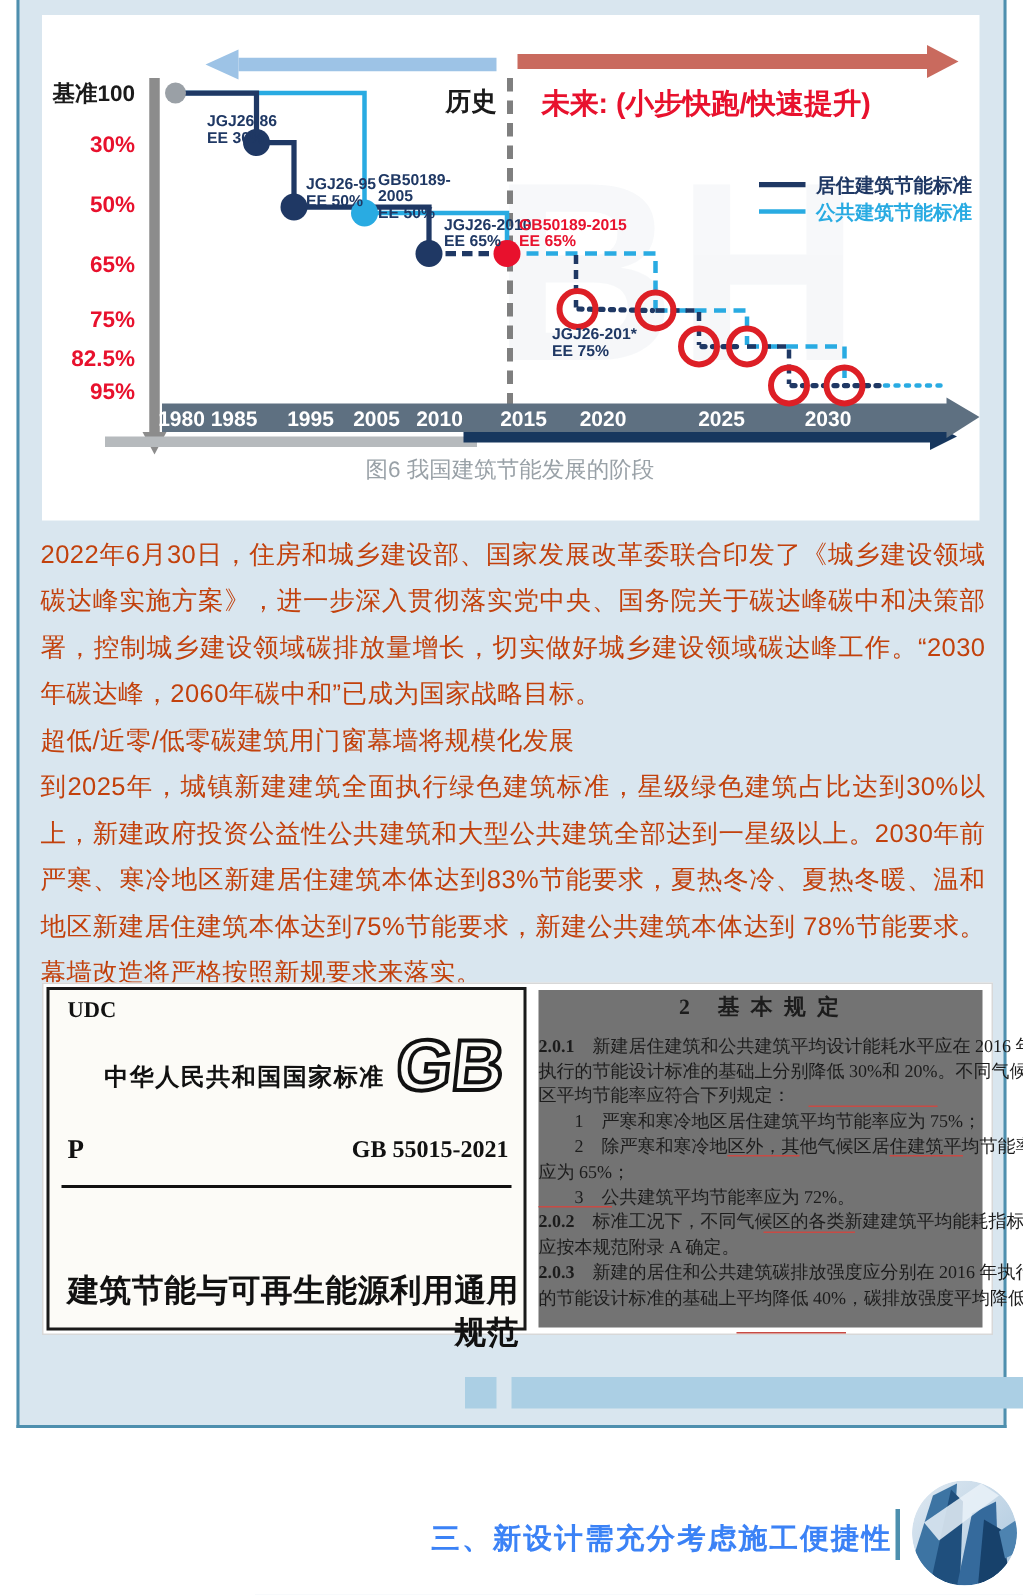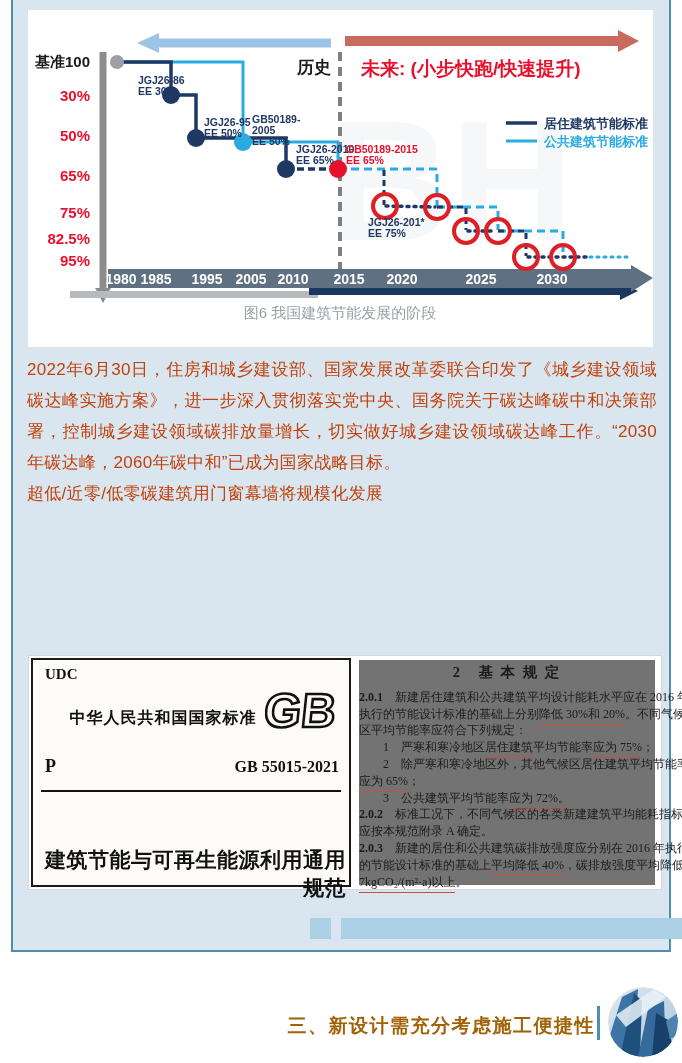--- a/index.html
+++ b/index.html
@@ -19,24 +19,24 @@
   .doc-left .p-mark{position:absolute;left:12px;top:96px;font-weight:bold;font-size:18px;}
   .doc-left .gbnum{position:absolute;right:10px;top:98px;font-weight:bold;font-size:16px;}
   .doc-left .rule{position:absolute;left:8px;right:8px;top:130px;height:2px;background:#111;}
   .doc-left .bigtitle{position:absolute;left:3px;right:3px;top:186px;text-align:right;font-weight:bold;font-size:21px;letter-spacing:0.5px;}
   .doc-left .emblem{position:absolute;right:8px;top:24px;}
   .doc-right{position:absolute;left:330px;top:4px;width:296px;height:225px;background:#737373;
              font-family:Liberation Serif, serif;color:#1c1c1c;font-size:12px;line-height:16.8px;}
   .doc-right .dtitle{text-align:center;font-weight:bold;font-size:14.5px;margin:4px 0 8px 0;letter-spacing:2px;}
   .dline{white-space:nowrap;}
   .dline .b{font-weight:bold;}
-  .dline .u{border-bottom:1.6px solid #c84b45;padding-bottom:3px;}
+  .dline .u{border-bottom:1.6px solid #c84b45;padding-bottom:16px;}
   .deco-strip-sq{position:absolute;left:310px;top:918px;width:21px;height:21px;background:#abcfe4;}
   .deco-strip-bar{position:absolute;left:341px;top:918px;width:341px;height:21px;background:#abcfe4;}
-  .footer-title{position:absolute;right:87px;top:1013px;width:420px;text-align:right;color:#a16207;
+  .footer-title{position:absolute;right:87px;top:1013px;width:420px;text-align:right;color:#3b82f6;
                 font-weight:bold;font-size:19px;letter-spacing:1.5px;}
   .footer-bar{position:absolute;left:597px;top:1006px;width:3px;height:34px;background:#4d8fae;}
   .footer-logo{position:absolute;left:608px;top:987px;width:70px;height:70px;border-radius:50%;overflow:hidden;}
   svg text{font-family:"Liberation Sans","DejaVu Sans",sans-serif;}
 </style>
 </head>
 <body>
 
 <div class="page">
   <div class="panel"></div>
@@ -153,20 +153,21 @@
         <text x="318" y="154">EE 65%</text>
       </g>
 
       <text x="312" y="308" text-anchor="middle" font-size="15" fill="#99a1a7">图6 我国建筑节能发展的阶段</text>
     </svg>
   </div>
 
   <div class="text-block">
     <p>2022年6月30日，住房和城乡建设部、国家发展改革委联合印发了《城乡建设领域碳达峰实施方案》，进一步深入贯彻落实党中央、国务院关于碳达峰碳中和决策部署，控制城乡建设领域碳排放量增长，切实做好城乡建设领域碳达峰工作。“2030年碳达峰，2060年碳中和”已成为国家战略目标。</p>
     <p>超低/近零/低零碳建筑用门窗幕墙将规模化发展</p>
+    <p>到2025年，城镇新建建筑全面执行绿色建筑标准，星级绿色建筑占比达到30%以上，新建政府投资公益性公共建筑和大型公共建筑全部达到一星级以上。2030年前严寒、寒冷地区新建居住建筑本体达到83%节能要求，夏热冬冷、夏热冬暖、温和地区新建居住建筑本体达到75%节能要求，新建公共建筑本体达到 78%节能要求。幕墙改造将严格按照新规要求来落实。</p>
   </div>
 
   <div class="docs-card">
     <div class="doc-left">
       <div class="udc">UDC</div>
       <div class="std">中华人民共和国国家标准</div>
       <svg class="emblem" width="76" height="54" viewBox="0 0 76 54">
         <text x="38" y="43" text-anchor="middle" font-size="48" font-weight="bold" font-family="Liberation Serif, DejaVu Serif, serif" fill="#fcfbf7" stroke="#111" stroke-width="2.6" transform="skewX(-6)">GB</text>
       </svg>
       <div class="p-mark">P</div>
@@ -181,21 +182,20 @@
           <div class="dline"><span>执行的节能设计标准的基础上分别</span><span class="u">降低 30%和 20%</span><span>。不同气候</span></div>
           <div class="dline"><span>区平均节能率应符合下列规定：</span></div>
           <div class="dline"><span>　　1　严寒和寒冷地区</span><span class="u">居住建筑</span><span>平均节能率</span><span class="u">应为 75%</span><span>；</span></div>
           <div class="dline"><span>　　2　除严寒和寒冷地区外，其他气候区居住建筑平均节能率</span></div>
           <div class="dline"><span class="u">应为 65%</span><span>；</span></div>
           <div class="dline"><span>　　3　公共建筑平均节能率</span><span class="u">应为 72%。</span></div>
           <div class="dline"><span class="b">2.0.2</span><span>　标准工况下，不同气候区的各类新建建筑平均能耗指标</span></div>
           <div class="dline"><span>应按本规范附录 A 确定。</span></div>
           <div class="dline"><span class="b">2.0.3</span><span>　新建的居住和公共建筑碳排放强度应分别在 2016 年执行</span></div>
           <div class="dline"><span>的节能设计标准的基础上</span><span class="u">平均降低 40%</span><span>，碳排放强度平均降低</span></div>
-          <div class="dline"><span class="u">7kgCO₂/(m²·a)以上</span><span>。</span></div>
         </div>
     </div>
   </div>
 
   <div class="deco-strip-sq"></div>
   <div class="deco-strip-bar"></div>
 
   <div class="footer-title">三、新设计需充分考虑施工便捷性</div>
   <div class="footer-bar"></div>
   <div class="footer-logo">

